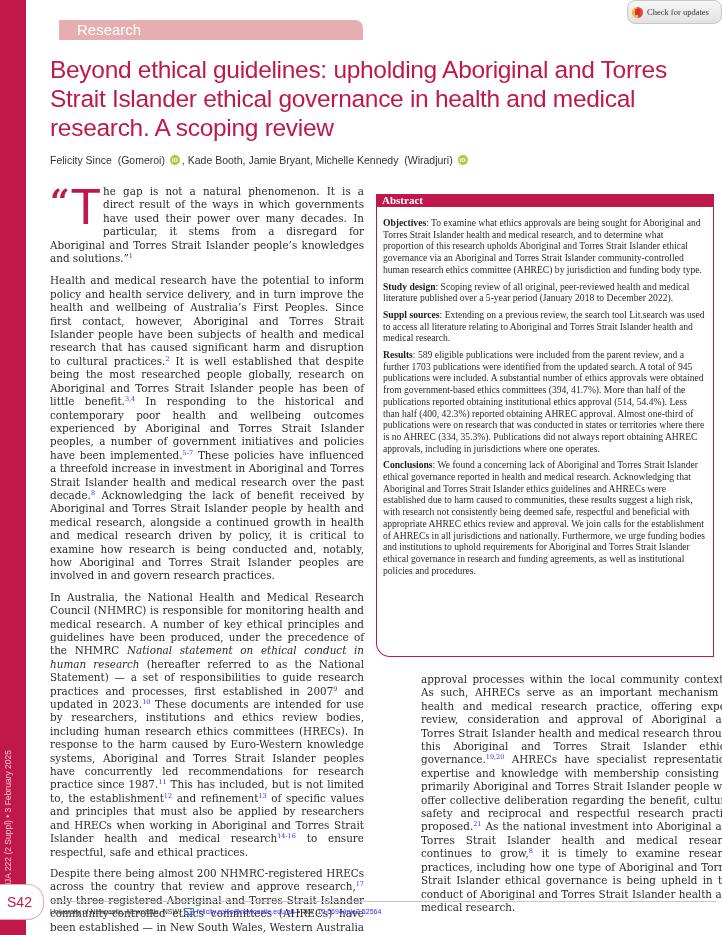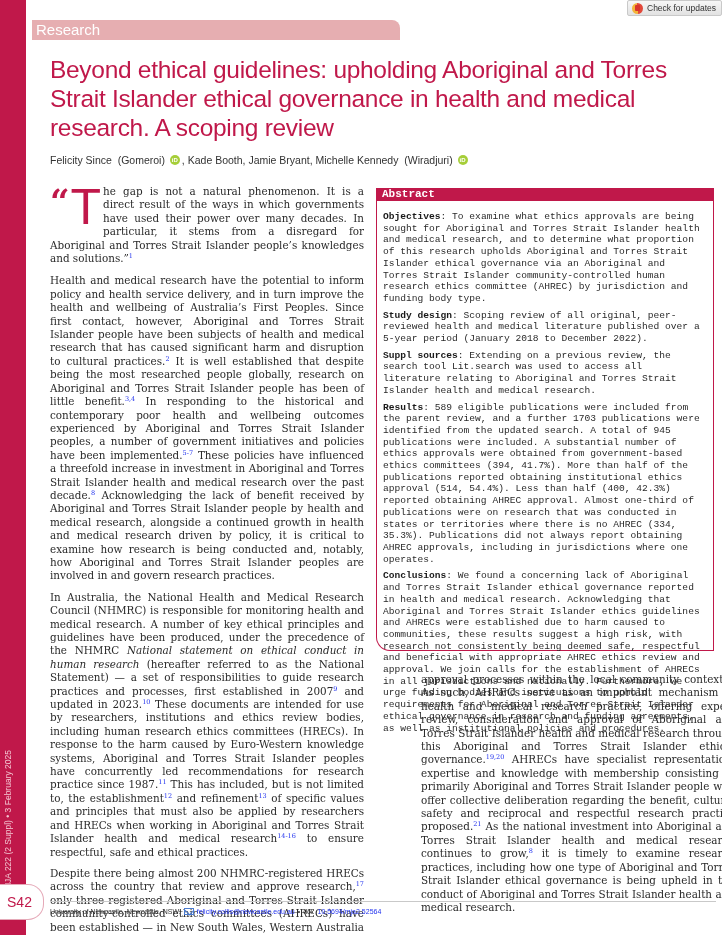--- a/index.html
+++ b/index.html
@@ -14,33 +14,33 @@
   }
   .page-num {
     position: absolute; left: 0; top: 884px; width: 44px; height: 36px;
     background: #fff; border: 1px solid #e5a9b8; border-left: none;
     border-radius: 0 16px 16px 0; color: #c0184a;
     font-family: "Liberation Sans", sans-serif; font-size: 14px;
     display: flex; align-items: center; justify-content: center; padding-right: 4px;
   }
 
   .check-updates {
-    position: absolute; left: 627px; top: 0; width: 95px; height: 16px;
-    background: linear-gradient(#f7f7f7, #e2e2e2); border: 1px solid #c9c9c9; border-radius: 2px;
+    position: absolute; left: 627px; top: 0; width: 95px; height: 24px;
+    background: linear-gradient(#f7f7f7, #e2e2e2); border: 1px solid #c9c9c9; border-radius: 8px;
     display: flex; align-items: center; gap: 4px; padding-left: 4px;
-    font-family: Liberation Sans, sans-serif; font-size: 8.5px; color: #333; cursor: pointer;
+    font-family: Liberation Serif, serif; font-size: 8.5px; color: #333; cursor: pointer;
   }
   .cu-icon { width: 11px; height: 11px; border-radius: 50%; background: conic-gradient(#e2483a 0 50%, #f4b43a 50% 100%); position: relative; }
   .cu-icon::after { content: ""; position: absolute; left: 3px; top: 2px; width: 5px; height: 6px; background: #d9342b; border-radius: 1px; }
 
   .section-banner {
-    position: absolute; left: 32px; top: 20px; width: 368px; height: 20px;
+    position: absolute; left: 59px; top: 20px; width: 304px; height: 20px;
     background: #e6aeb1; border-radius: 0 8px 0 0;
     color: #fff; font-family: "Liberation Sans", sans-serif; font-size: 15px;
-    padding-left: 4px; line-height: 20px;
+    padding-left: 18px; line-height: 20px;
   }
 
   .title {
     position: absolute; left: 50px; top: 55px; width: 660px;
     font-family: "Liberation Sans", sans-serif; font-size: 24.5px; line-height: 29px;
     color: #c0184a; font-weight: normal; letter-spacing: -0.3px;
   }
 
   .authors {
     position: absolute; left: 50px; top: 154px; width: 600px;
@@ -51,23 +51,23 @@
 
   .col-left { position: absolute; left: 50px; top: 185px; width: 314px; font-size: 10.4px; line-height: 13.4px; text-align: justify; color: #2a2a2a; }
   .col-left p { margin-bottom: 8px; }
   .quote { position: relative; padding-left: 0; margin-bottom: 9px !important; }
   .quote-mark { float: left; color: #c0184a; font-family: "DejaVu Serif", serif; font-weight: bold; font-size: 34px; line-height: 28px; margin-right: 1px; margin-top: 2px; }
   .dropcap { float: left; color: #c0184a; font-family: "Liberation Sans", sans-serif; font-size: 50px; line-height: 40px; margin-right: 2px; margin-top: 2px; }
   sup { color: #2233ee; font-size: 6.5px; line-height: 0; vertical-align: 4px; }
   em { font-style: italic; }
 
   .abstract {
-    position: absolute; left: 376px; top: 188px; width: 338px; height: 463px;
+    position: absolute; left: 376px; top: 194px; width: 338px; height: 463px;
     border: 1px solid #c0184a; border-top: none; border-radius: 0 0 0 14px;
-    font-family: Liberation Mono, monospace; font-size: 9.6px; line-height: 11.7px; color: #2a2a2a;
+    font-family: Liberation Serif, serif; font-size: 9.6px; line-height: 11.7px; color: #2a2a2a;
   }
   .abstract-header { background: #c0184a; color: #fff; font-weight: bold; font-size: 11px; height: 13px; line-height: 13px; padding-left: 5px; }
   .abstract-body { padding: 10px 8px 0 6px; }
   .abstract-body p { margin-bottom: 5px; }
   .abstract-body b { font-weight: bold; color: #1a1a1a; }
 
   .col-right { position: absolute; left: 380px; top: 673px; width: 314px; font-size: 10.4px; line-height: 13.4px; text-align: justify; color: #2a2a2a; margin-left: 41px; }
 
   .footer-rule { position: absolute; left: 50px; top: 901px; width: 666px; height: 1px; background: #c9c9c9; }
   .footer { position: absolute; left: 50px; top: 908px; font-family: "Liberation Sans", sans-serif; font-size: 7px; color: #333; white-space: nowrap; display: flex; align-items: center; gap: 3px; }

